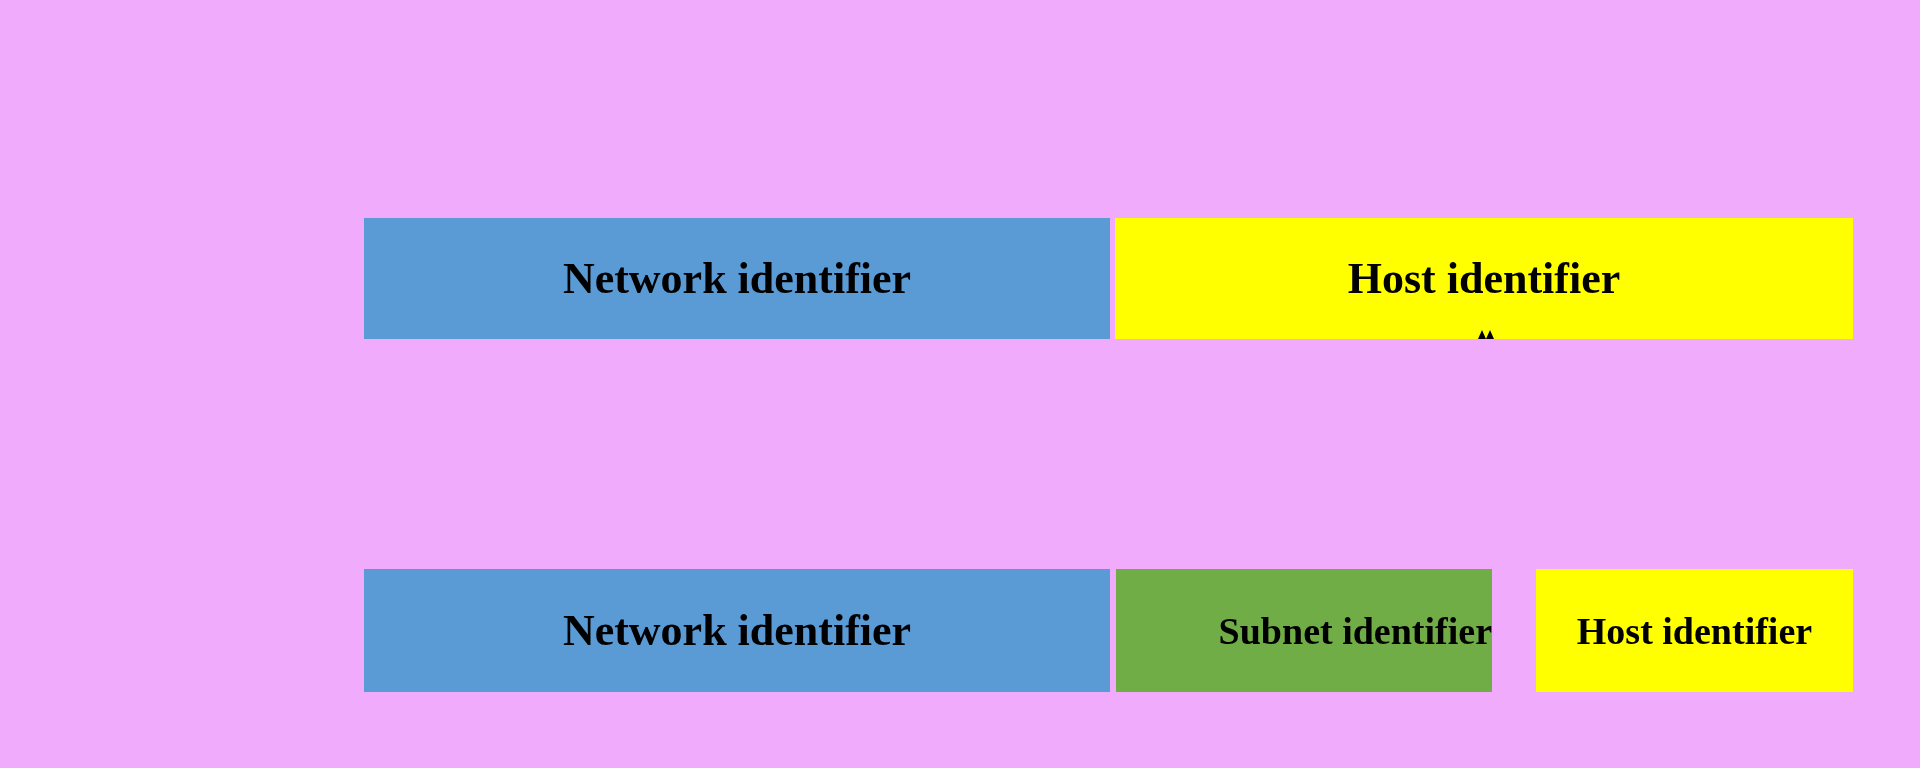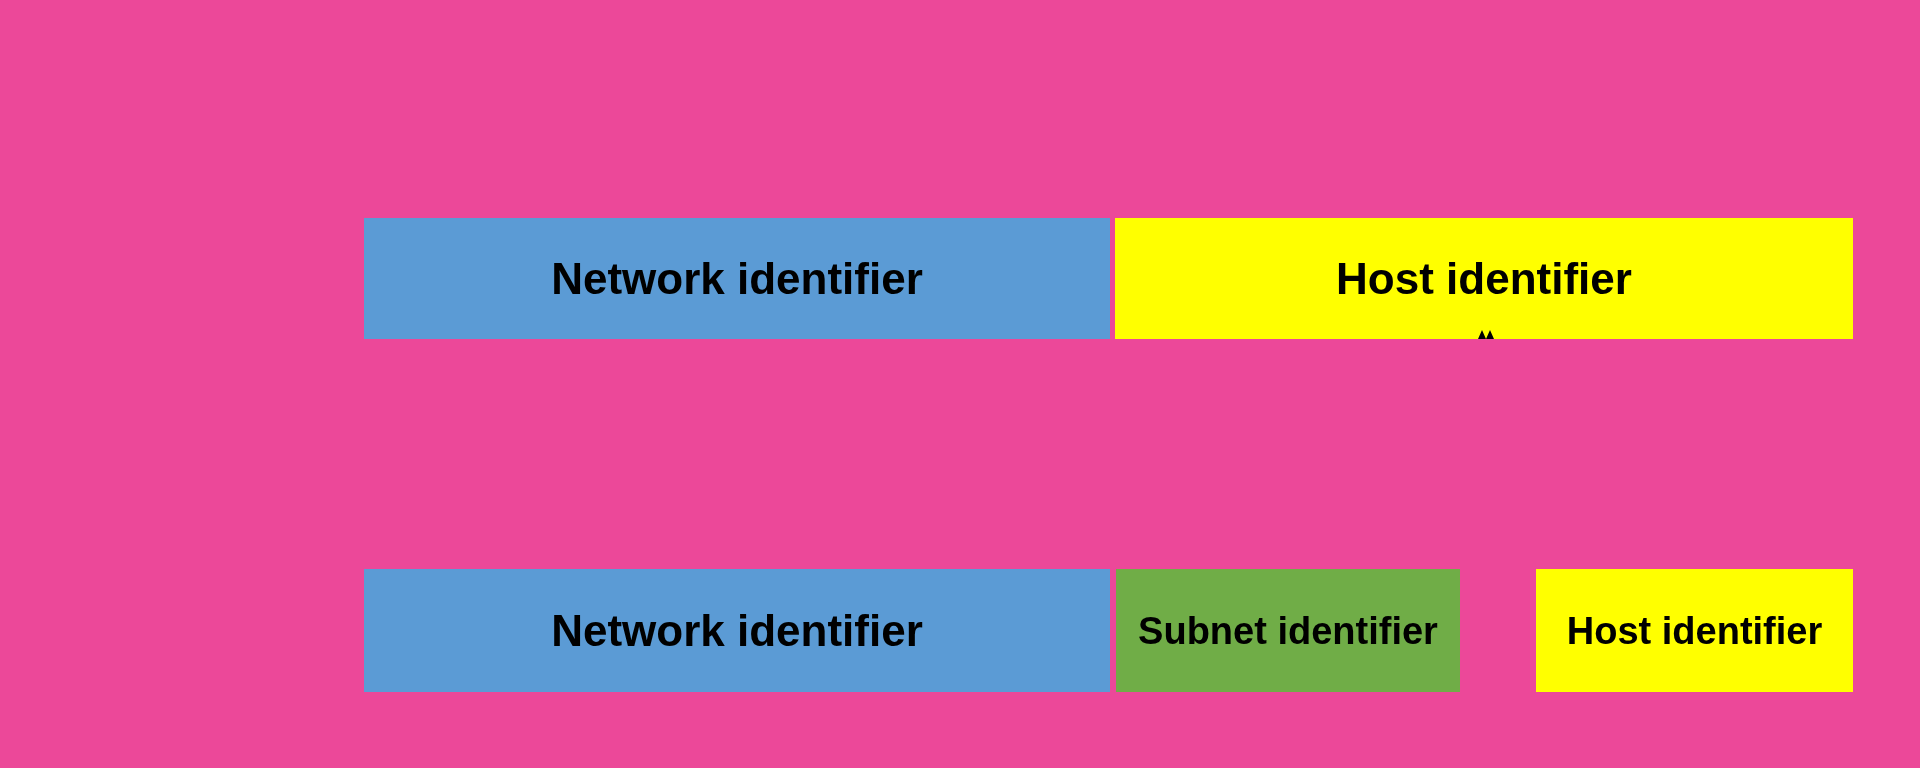--- a/index.html
+++ b/index.html
@@ -4,23 +4,23 @@
 <style>
   html, body {
     margin: 0;
     padding: 0;
     background: #000000;
   }
   .canvas {
     position: relative;
     width: 1920px;
     height: 768px;
-    background: #ec4899;
+    background: #f0abfc;
     overflow: hidden;
-    font-family: Liberation Sans, sans-serif;
+    font-family: Liberation Serif, serif;
   }
   .seg {
     position: absolute;
     display: flex;
     align-items: center;
     justify-content: center;
     box-sizing: border-box;
   }
   .seg-label {
     color: #000000;
@@ -32,21 +32,21 @@
   .lg { font-size: 44px; }
   .md { font-size: 38px; }
 
   
   .r1 { top: 218px; height: 121px; }
   .x-net { left: 364px; width: 746px; }
   .x-host1 { left: 1115px; width: 738px; }
 
   
   .r2 { top: 569px; height: 123px; }
-  .x-sub { left: 1116px; width: 344px; }
+  .x-sub { left: 1116px; width: 376px; justify-content: flex-end; }
   .x-host2 { left: 1536px; width: 317px; }
 
   
   .notch {
     position: absolute;
     left: 1478px;
     top: 330px;
     width: 16px;
     height: 9px;
     background: #000000;

